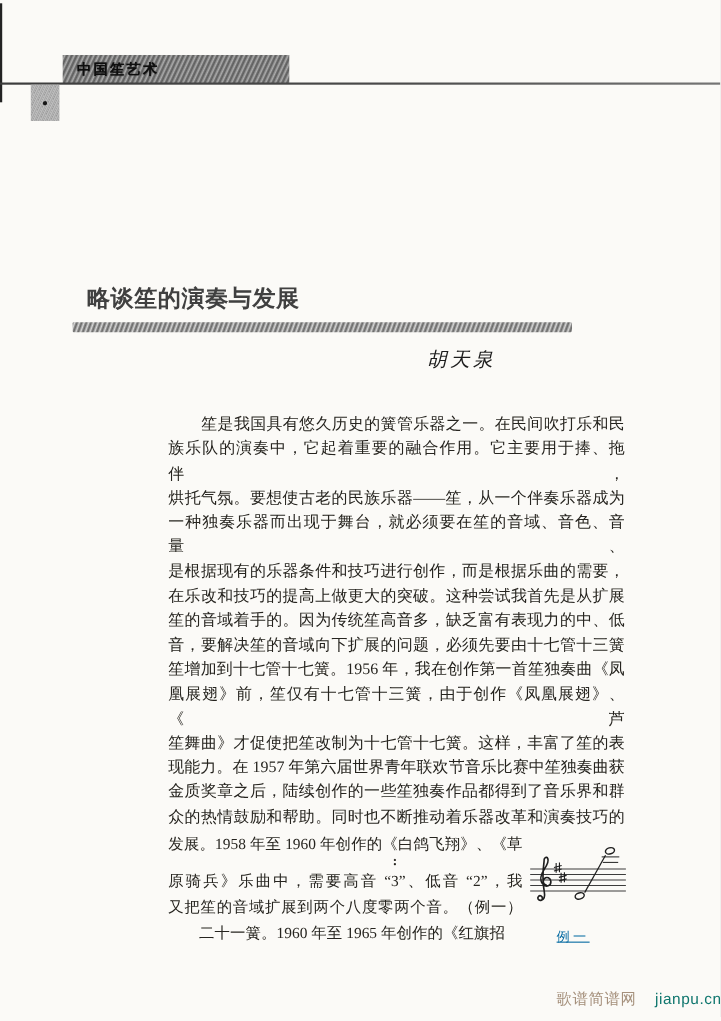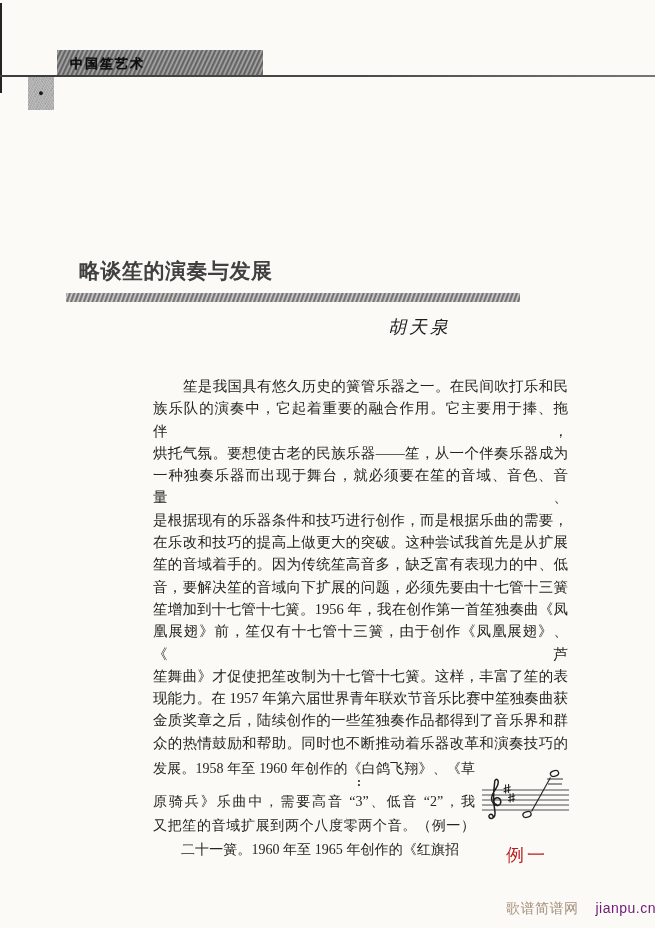--- a/index.html
+++ b/index.html
@@ -58,21 +58,21 @@
   .w2{margin-top:9px;}
   .w4{padding-left:28px;padding-right:16px;box-sizing:border-box;}
   .note-wrap{position:relative;display:inline-block;}
   .octave-dots{
     position:absolute;left:50%;transform:translateX(-50%);
     top:-14px;font-size:12px;font-weight:bold;line-height:1;color:#26241f;
   }
   .music-figure{position:absolute;left:327px;top:8px;width:92px;margin:0;}
   .fig-caption{
     position:absolute;left:26px;top:78px;
-    font-size:18px;letter-spacing:3px;color:#b91c1c;
+    font-size:12px;letter-spacing:3px;color:#0369a1;text-decoration:underline;
   }
   .watermark{
     position:absolute;left:506px;top:900px;
     font-family:"Liberation Sans", sans-serif;
     font-size:14px;letter-spacing:0.5px;white-space:nowrap;
   }
   .wm-en{margin-left:5px;}
 </style>
 </head>
 <body>
@@ -146,16 +146,16 @@
           </g>
           <ellipse cx="47" cy="49.5" rx="4.2" ry="2.8" transform="rotate(-16 47 49.5)" fill="none" stroke="#1e1e1e" stroke-width="1.3"></ellipse>
           <ellipse cx="74.5" cy="8.5" rx="4.2" ry="2.8" transform="rotate(-16 74.5 8.5)" fill="none" stroke="#1e1e1e" stroke-width="1.3"></ellipse>
         </svg>
         <figcaption class="fig-caption">例一</figcaption>
       </figure>
     </div>
   </div>
 
   <div class="watermark">
-    <span class="wm-cn" style="color: rgb(165, 144, 124);">歌谱简谱网</span><span class="wm-en" style="color: #701a75; padding-left: 12px;">jianpu.cn</span>
+    <span class="wm-cn" style="color: rgb(165, 144, 124);">歌谱简谱网</span><span class="wm-en" style="color: #0f766e; padding-left: 12px;">jianpu.cn</span>
   </div>
 
 </div>
 
 </body></html>

